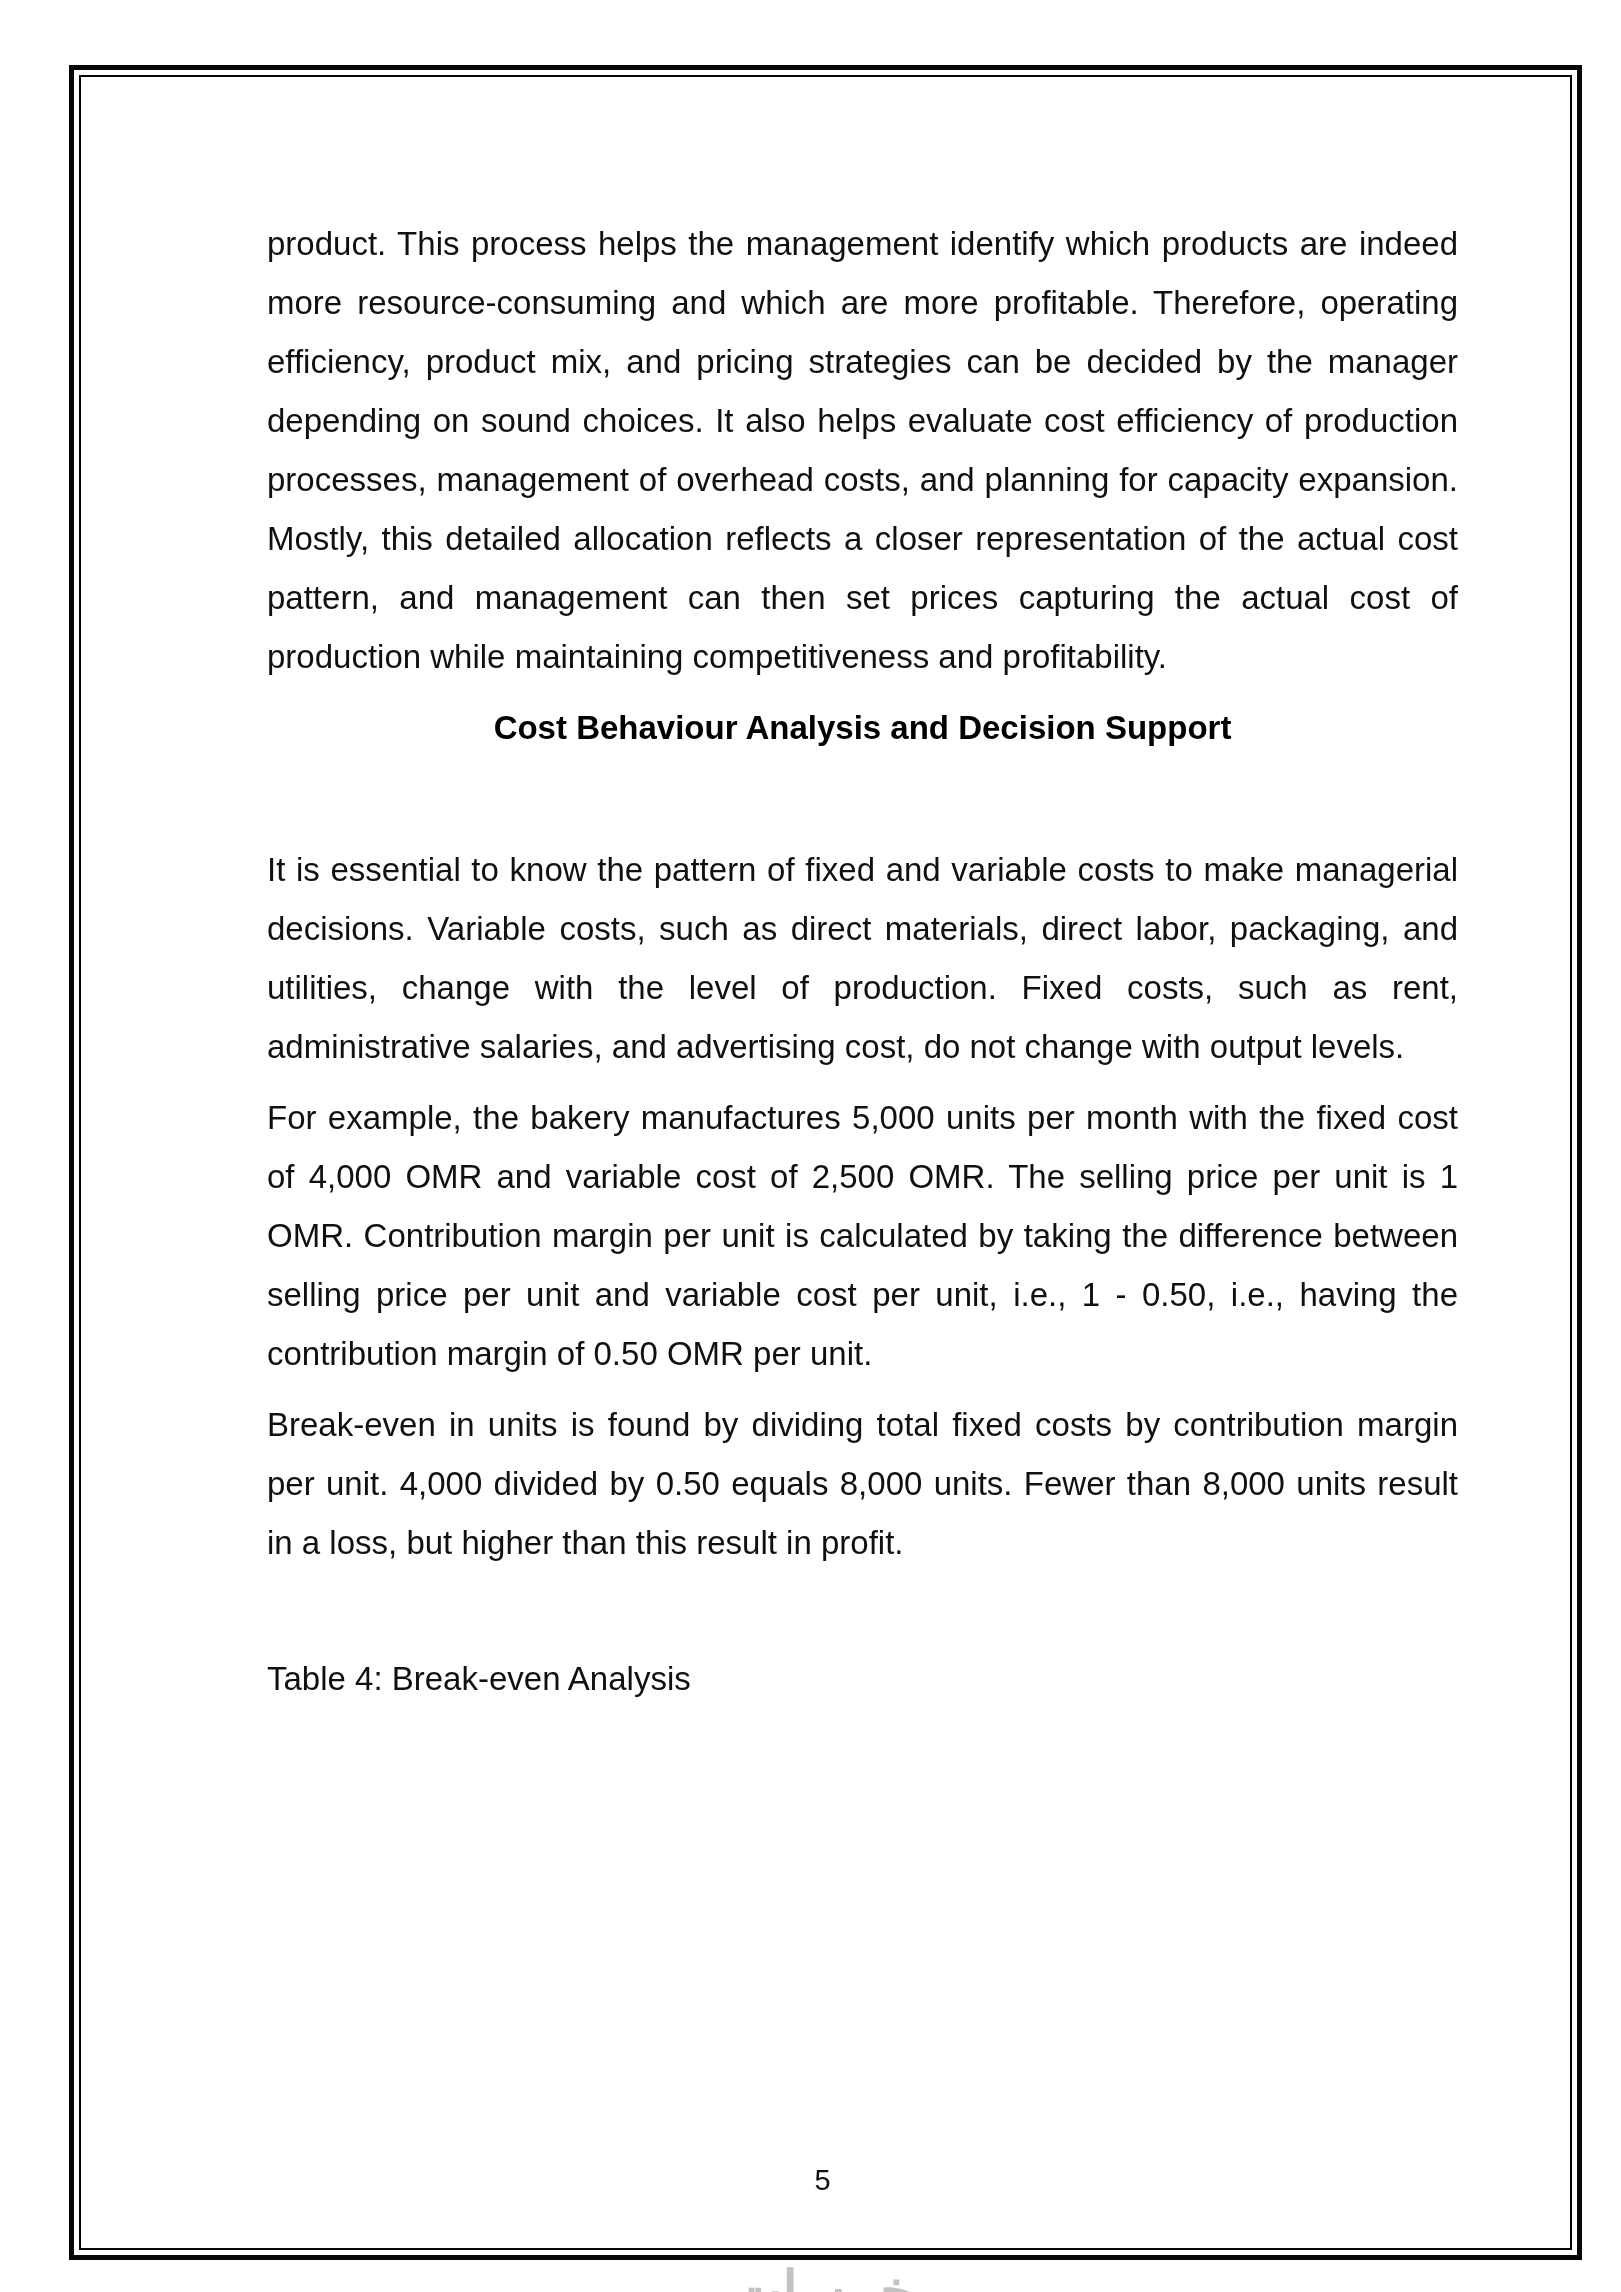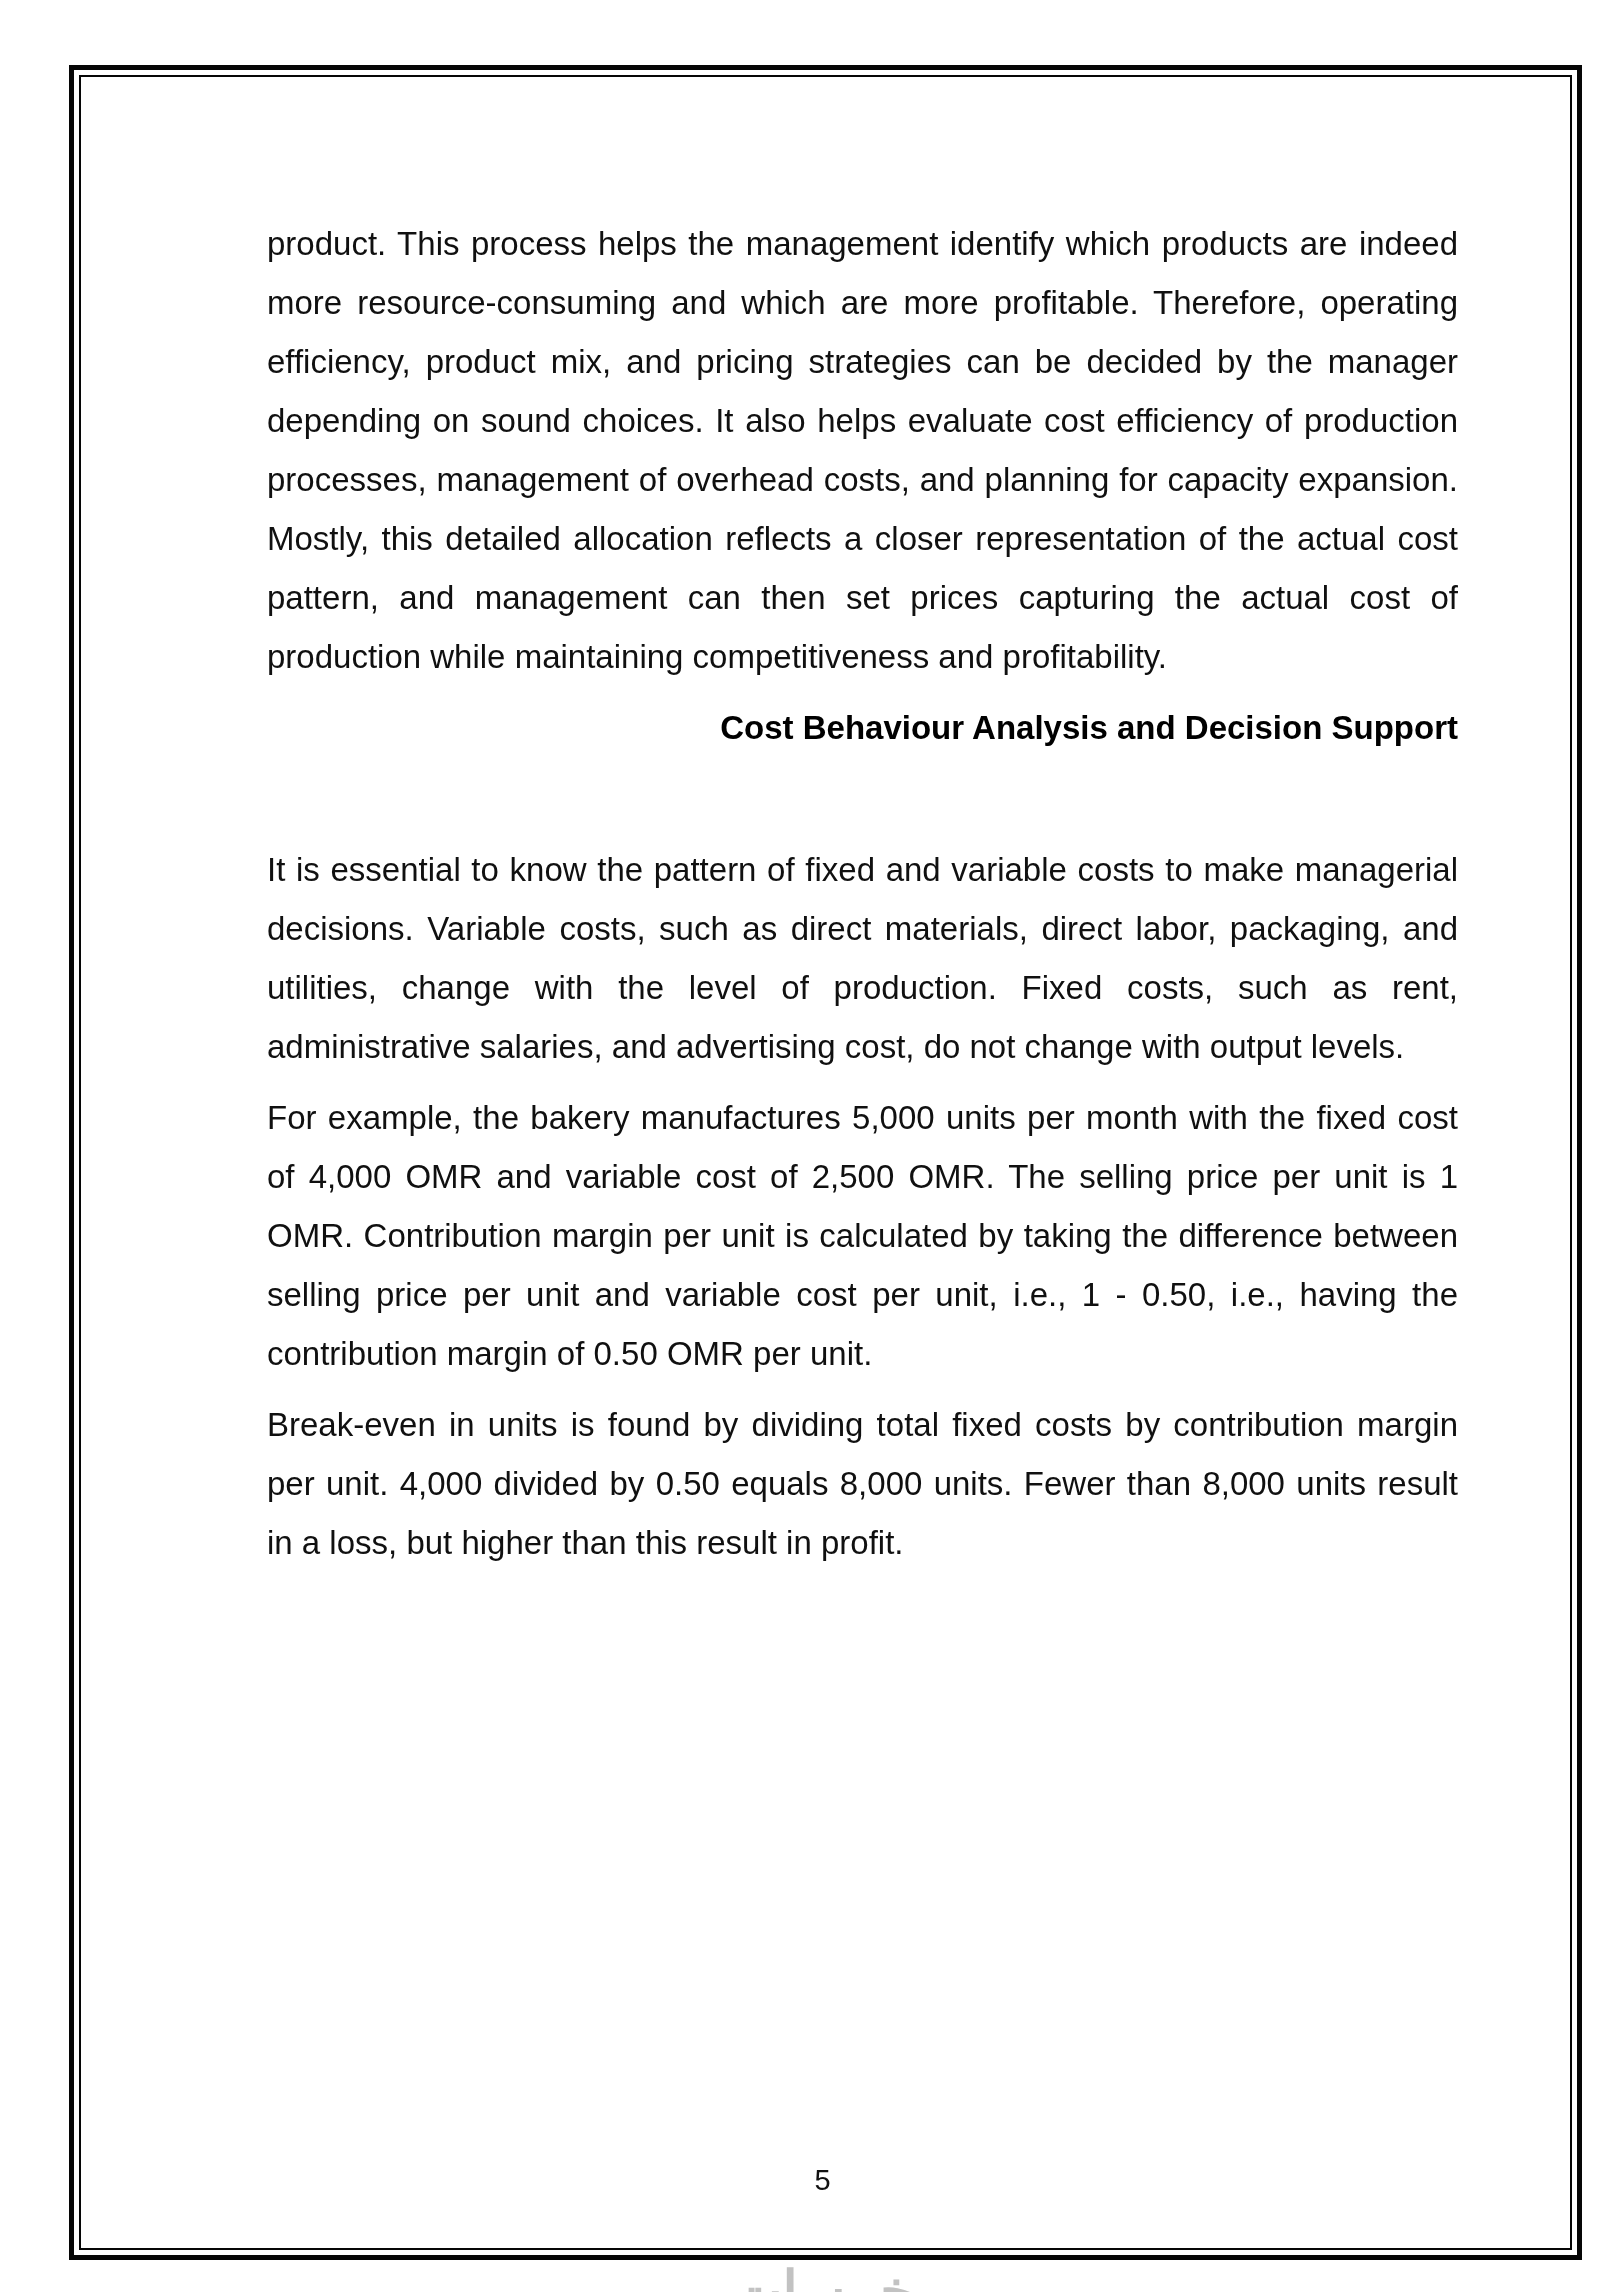--- a/index.html
+++ b/index.html
@@ -44,21 +44,21 @@
     font-size: 33px;
     line-height: 59px;
     text-align: justify;
     color: #101010;
   }
 
   .section-heading {
     font-size: 33px;
     line-height: 59px;
     font-weight: bold;
-    text-align: right;
+    text-align: center;
     color: #000000;
     margin-bottom: 71px;
   }
 
   .table-caption {
     font-size: 33px;
     line-height: 59px;
     text-align: left;
     margin-top: 65px;
     color: #101010;
@@ -102,20 +102,21 @@
     <p class="body-para">product. This process helps the management identify which products are indeed more resource-consuming and which are more profitable. Therefore, operating efficiency, product mix, and pricing strategies can be decided by the manager depending on sound choices. It also helps evaluate cost efficiency of production processes, management of overhead costs, and planning for capacity expansion. Mostly, this detailed allocation reflects a closer representation of the actual cost pattern, and management can then set prices capturing the actual cost of production while maintaining competitiveness and profitability.</p>
 
     <h2 class="section-heading">Cost Behaviour Analysis and Decision Support</h2>
 
     <p class="body-para">It is essential to know the pattern of fixed and variable costs to make managerial decisions. Variable costs, such as direct materials, direct labor, packaging, and utilities, change with the level of production. Fixed costs, such as rent, administrative salaries, and advertising cost, do not change with output levels.</p>
 
     <p class="body-para">For example, the bakery manufactures 5,000 units per month with the fixed cost of 4,000 OMR and variable cost of 2,500 OMR. The selling price per unit is 1 OMR. Contribution margin per unit is calculated by taking the difference between selling price per unit and variable cost per unit, i.e., 1 - 0.50, i.e., having the contribution margin of 0.50 OMR per unit.</p>
 
     <p class="body-para">Break-even in units is found by dividing total fixed costs by contribution margin per unit. 4,000 divided by 0.50 equals 8,000 units. Fewer than 8,000 units result in a loss, but higher than this result in profit.</p>
 
+    <p class="table-caption">Table 4: Break-even Analysis</p>
 
   </div>
 
   <div class="page-number">5</div>
 
   <div class="watermark">خمسات</div>
 
 </div>
 
 

